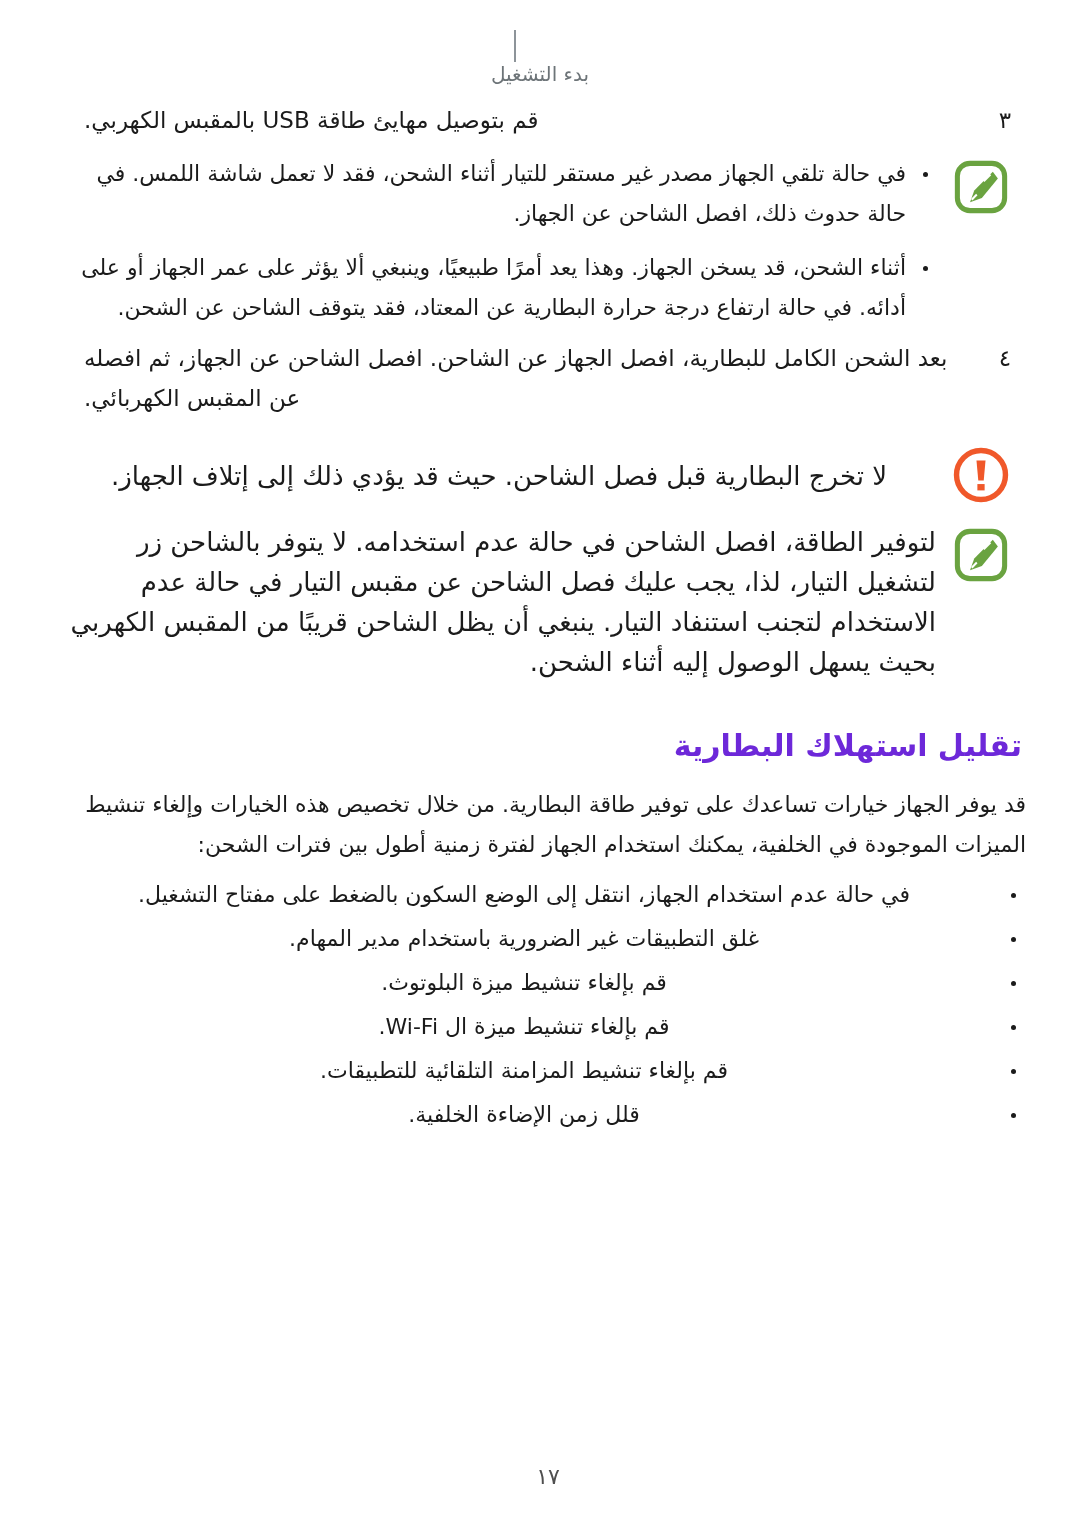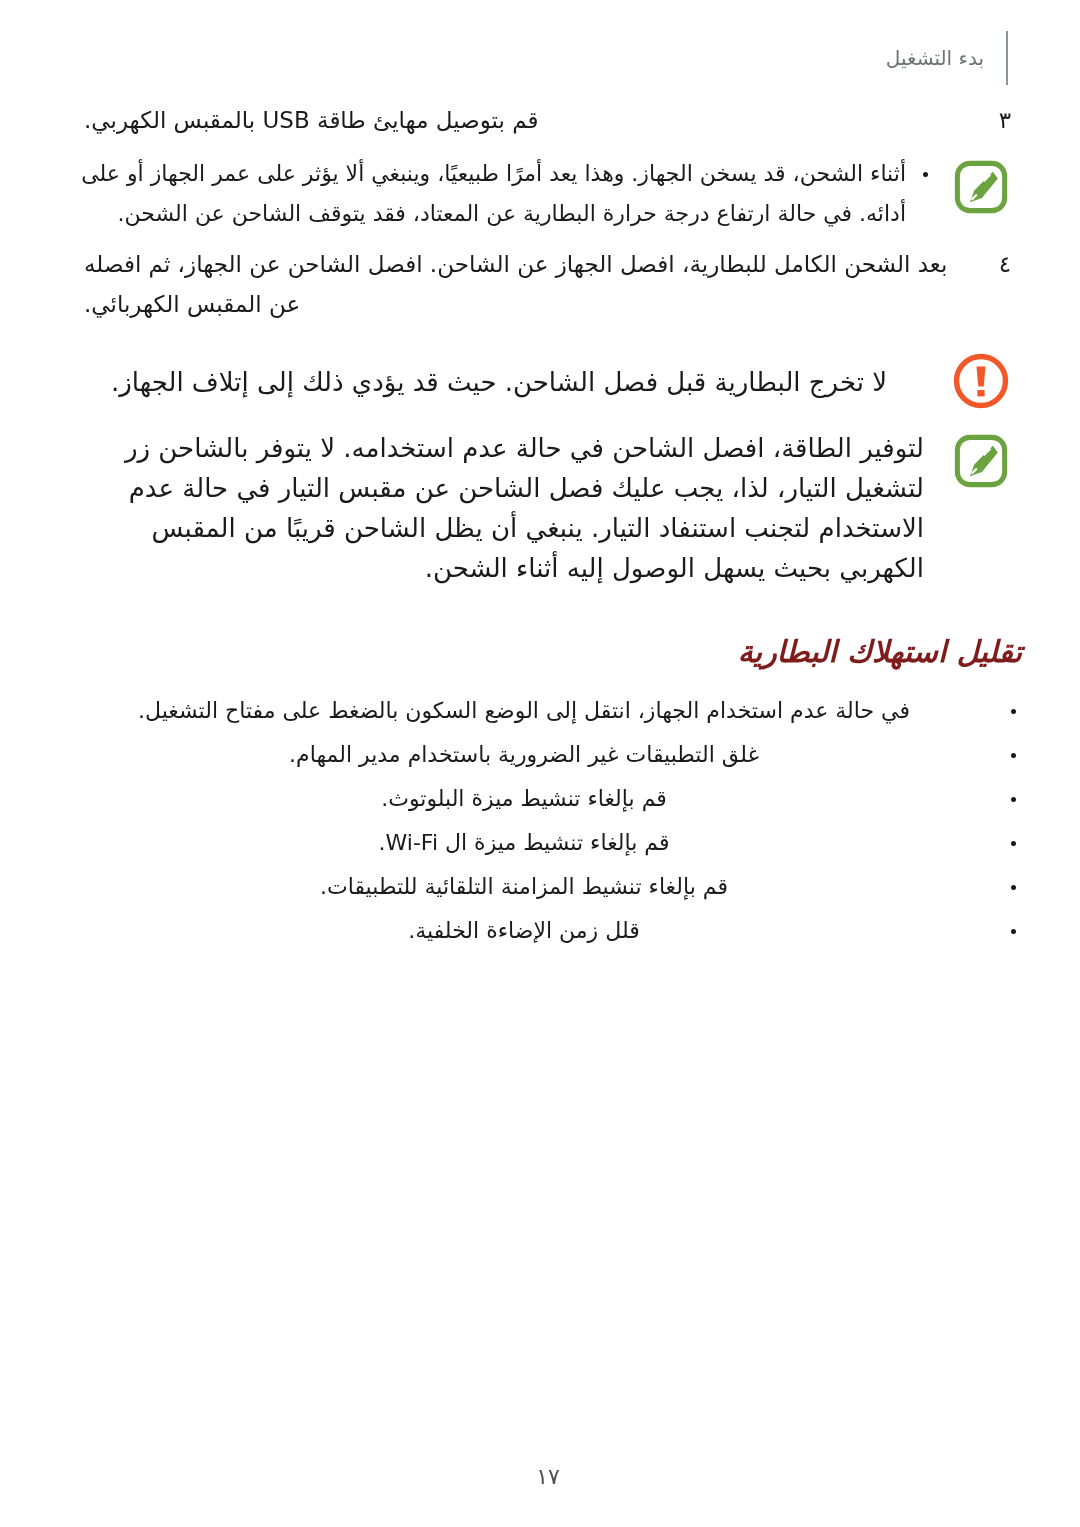--- a/index.html
+++ b/index.html
@@ -19,20 +19,21 @@
   }
 
   
   .page-header {
     position: absolute;
     top: 30px;
     right: 0;
     width: 1080px;
     height: 56px;
     display: flex;
+    flex-direction: column;
     align-items: center;
     justify-content: flex-start;
     padding-right: 0;
     box-sizing: border-box;
   }
   .header-rule {
     width: 2px;
     height: 54px;
     background: #8d9499;
     margin-right: 72px;
@@ -148,25 +149,24 @@
   .icon-warning {
     width: 58px;
     height: 58px;
     display: block;
   }
 
   
   .section-heading {
     font-size: 30px;
     font-weight: bold;
-    color: #7f1d1d;
+    color: #6d28d9;
     text-align: right;
     margin: 46px 0 22px 0;
     padding-right: 4px;
-    font-style: italic;
   }
 
   
   .body-para {
     font-size: 22px;
     line-height: 40px;
     text-align: right;
     margin: 0 0 10px 0;
   }
 
@@ -226,20 +226,21 @@
       <svg class="icon-note" viewBox="0 0 64 64">
         <rect x="4" y="4" width="56" height="56" rx="15" ry="15" fill="none" stroke="#6aa340" stroke-width="6"></rect>
         <path d="M46 14 L24 36 L19 50 L33 45 L52 22 Z" fill="#6aa340"></path>
         <path d="M32 19 L39 12" stroke="#ffffff" stroke-width="3" fill="none"></path>
         <path d="M27 41 L21 47" stroke="#ffffff" stroke-width="2.5" fill="none"></path>
         <path d="M35 25 L43 17" stroke="#ffffff" stroke-width="3" fill="none"></path>
       </svg>
     </div>
     <div class="callout-body">
       <ul class="callout-list">
+        <li>في حالة تلقي الجهاز مصدر غير مستقر للتيار أثناء الشحن، فقد لا تعمل شاشة اللمس. في حالة حدوث ذلك، افصل الشاحن عن الجهاز.</li>
         <li>أثناء الشحن، قد يسخن الجهاز. وهذا يعد أمرًا طبيعيًا، وينبغي ألا يؤثر على عمر الجهاز أو على أدائه. في حالة ارتفاع درجة حرارة البطارية عن المعتاد، فقد يتوقف الشاحن عن الشحن.</li>
       </ul>
     </div>
   </div>
 
   <div class="step" style="margin-top:10px;">
     <div class="step-num">٤</div>
     <div class="step-body">بعد الشحن الكامل للبطارية، افصل الجهاز عن الشاحن. افصل الشاحن عن الجهاز، ثم افصله عن المقبس الكهربائي.</div>
   </div>
 
@@ -249,37 +250,38 @@
         <circle cx="32" cy="32" r="27" fill="none" stroke="#f0582a" stroke-width="6"></circle>
         <path d="M27 16 L37 16 L35 38 L29 38 Z" fill="#f0582a"></path>
         <rect x="28" y="42" width="8" height="7" fill="#f0582a"></rect>
       </svg>
     </div>
     <div class="callout-body">
       <p class="callout-para">لا تخرج البطارية قبل فصل الشاحن. حيث قد يؤدي ذلك إلى إتلاف الجهاز.</p>
     </div>
   </div>
 
-  <div class="callout" style="margin-top:8px;gap:12px;">
+  <div class="callout" style="margin-top:8px;">
     <div class="callout-icon">
       <svg class="icon-note" viewBox="0 0 64 64">
         <rect x="4" y="4" width="56" height="56" rx="15" ry="15" fill="none" stroke="#6aa340" stroke-width="6"></rect>
         <path d="M46 14 L24 36 L19 50 L33 45 L52 22 Z" fill="#6aa340"></path>
         <path d="M32 19 L39 12" stroke="#ffffff" stroke-width="3" fill="none"></path>
         <path d="M27 41 L21 47" stroke="#ffffff" stroke-width="2.5" fill="none"></path>
         <path d="M35 25 L43 17" stroke="#ffffff" stroke-width="3" fill="none"></path>
       </svg>
     </div>
     <div class="callout-body">
       <p class="callout-para">لتوفير الطاقة، افصل الشاحن في حالة عدم استخدامه. لا يتوفر بالشاحن زر لتشغيل التيار، لذا، يجب عليك فصل الشاحن عن مقبس التيار في حالة عدم الاستخدام لتجنب استنفاد التيار. ينبغي أن يظل الشاحن قريبًا من المقبس الكهربي بحيث يسهل الوصول إليه أثناء الشحن.</p>
     </div>
   </div>
 
   <h2 class="section-heading">تقليل استهلاك البطارية</h2>
 
+  <p class="body-para">قد يوفر الجهاز خيارات تساعدك على توفير طاقة البطارية. من خلال تخصيص هذه الخيارات وإلغاء تنشيط الميزات الموجودة في الخلفية، يمكنك استخدام الجهاز لفترة زمنية أطول بين فترات الشحن:</p>
 
   <ul class="tips-list">
     <li>في حالة عدم استخدام الجهاز، انتقل إلى الوضع السكون بالضغط على مفتاح التشغيل.</li>
     <li>غلق التطبيقات غير الضرورية باستخدام مدير المهام.</li>
     <li>قم بإلغاء تنشيط ميزة البلوتوث.</li>
     <li>قم بإلغاء تنشيط ميزة ال Wi-Fi.</li>
     <li>قم بإلغاء تنشيط المزامنة التلقائية للتطبيقات.</li>
     <li>قلل زمن الإضاءة الخلفية.</li>
   </ul>
 

